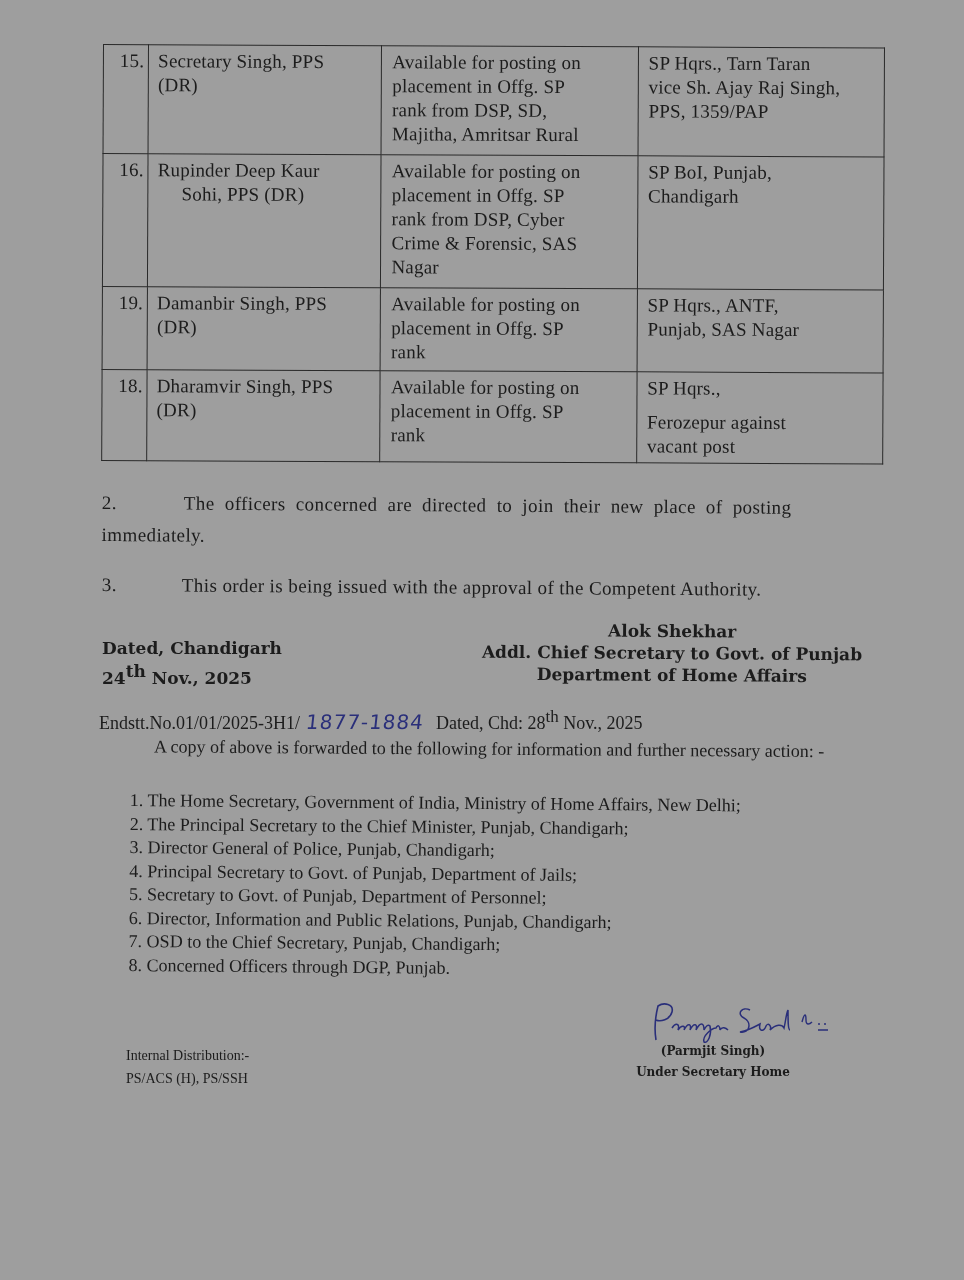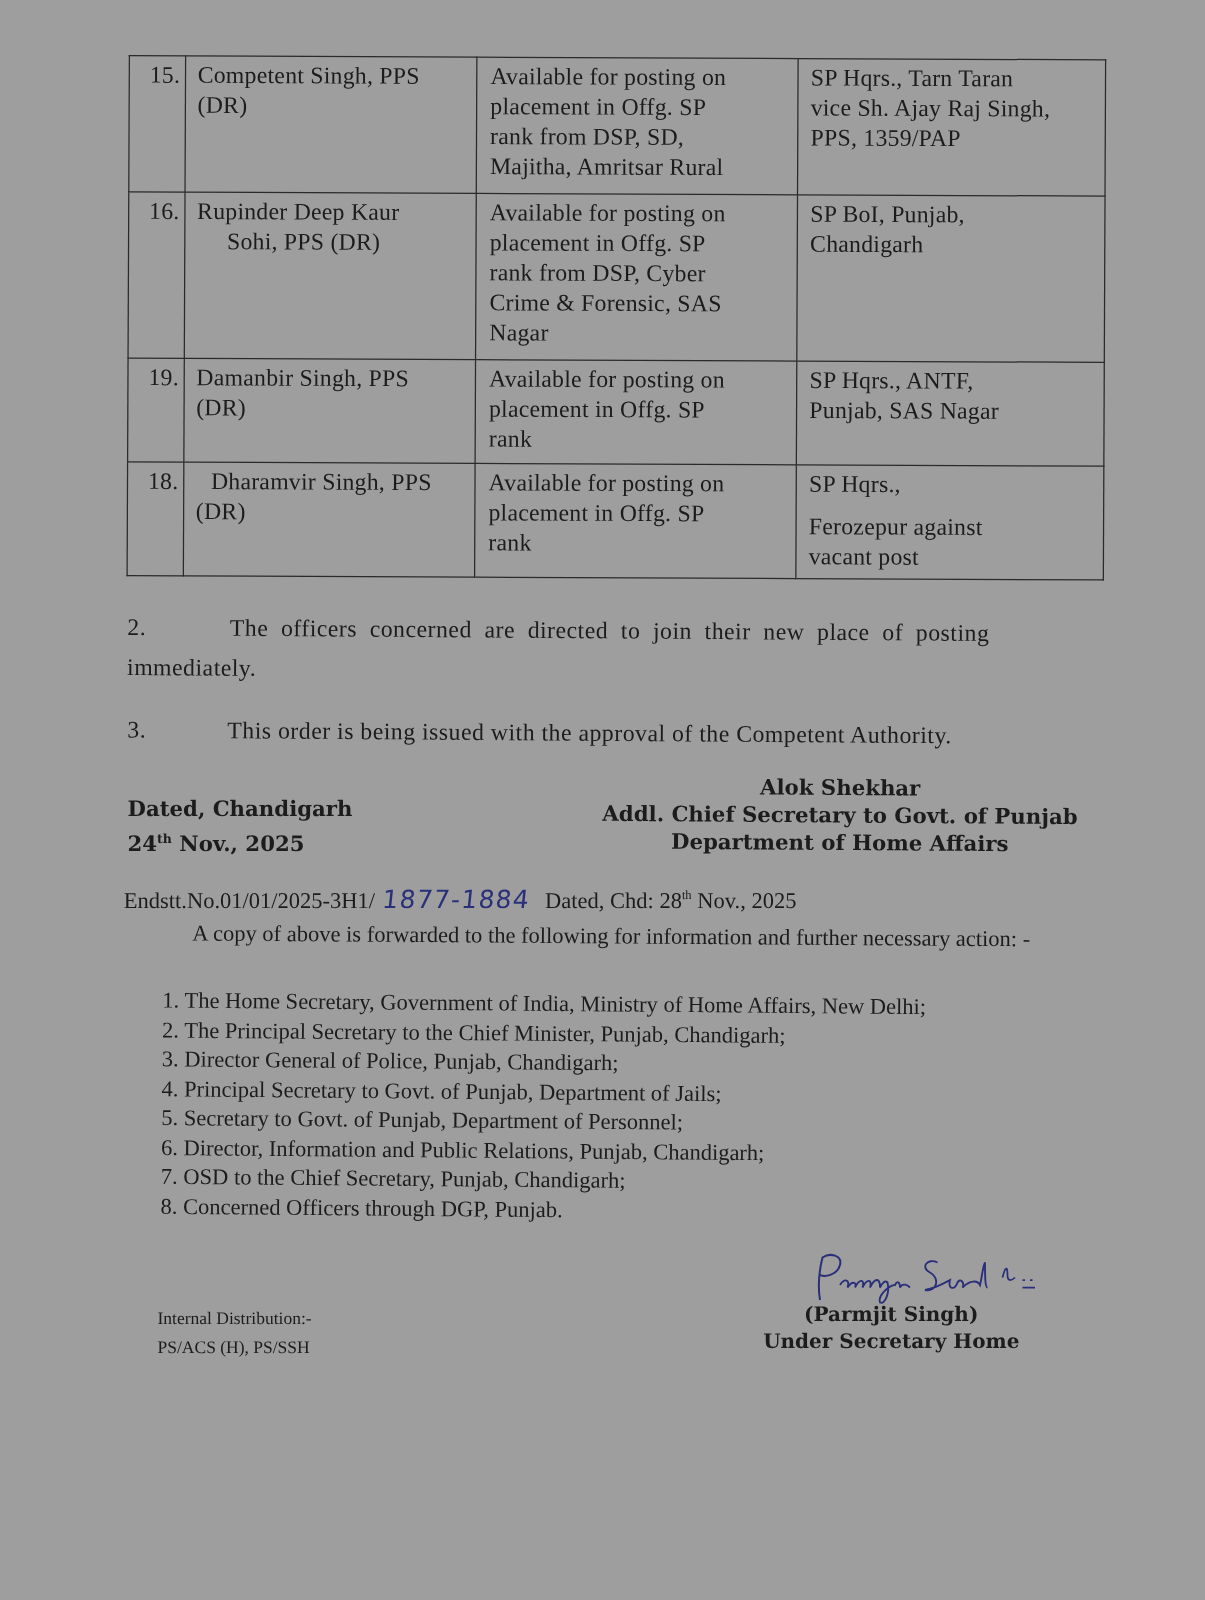--- a/index.html
+++ b/index.html
@@ -79,21 +79,21 @@
 
     
     .dated-block {
       position: absolute;
       left: 102px; top: 637px;
       font-family: "DejaVu Serif", serif;
       font-weight: bold;
       font-size: 17px;
       line-height: 23px;
     }
-    .dated-block sup, .endst sup { font-size: 10px; }
+    .dated-block sup, .endst sup { font-size: 17px; }
     .officer-block {
       position: absolute;
       left: 462px; top: 620px;
       width: 420px;
       text-align: center;
       font-family: "DejaVu Serif", serif;
       font-weight: bold;
       font-size: 17px;
       line-height: 22px;
       transform: rotate(0.4deg);
@@ -147,21 +147,21 @@
       left: 650px; top: 1000px;
       width: 220px; height: 45px;
     }
     .us-block {
       position: absolute;
       left: 598px; top: 1041px;
       width: 230px;
       text-align: center;
       font-family: "DejaVu Serif", serif;
       font-weight: bold;
-      font-size: 16px;
+      font-size: 12px;
       line-height: 21px;
     }
     .us-block .name { padding-left: 0px; }
 
     .internal {
       position: absolute;
       left: 126px; top: 1044px;
       font-family: "Liberation Serif", "DejaVu Serif", serif;
       font-size: 14px;
       line-height: 23px;
@@ -170,21 +170,21 @@
 </head>
 <body>
 
 <div class="page">
 
   <table class="posting-table">
     <tbody id="table-body">
         <tr class="r15">
           <td class="sno">15.</td>
           <td class="name">
-            <span style="display: block;">Competent Singh, PPS</span>
+            <span style="display: block;">Secretary Singh, PPS</span>
             <span style="display: block;">(DR)</span>
           </td>
           <td class="from">
             <span style="display: block;">Available for posting on</span>
             <span style="display: block;">placement in Offg. SP</span>
             <span style="display: block;">rank from DSP, SD,</span>
             <span style="display: block;">Majitha, Amritsar Rural</span>
           </td>
           <td class="to">
             <span style="display: block;">SP Hqrs., Tarn Taran</span>
@@ -222,21 +222,21 @@
             <span style="display: block;">rank</span>
           </td>
           <td class="to">
             <span style="display: block;">SP Hqrs., ANTF,</span>
             <span style="display: block;">Punjab, SAS Nagar</span>
           </td>
         </tr>
         <tr class="r18">
           <td class="sno">18.</td>
           <td class="name">
-            <span style="display: block; margin-left: 12px;">Dharamvir Singh, PPS</span>
+            <span style="display: block;">Dharamvir Singh, PPS</span>
             <span style="display: block;">(DR)</span>
           </td>
           <td class="from">
             <span style="display: block;">Available for posting on</span>
             <span style="display: block;">placement in Offg. SP</span>
             <span style="display: block;">rank</span>
           </td>
           <td class="to">
             <span style="display: block;">SP Hqrs.,</span>
             <span class="to-gap"></span>

